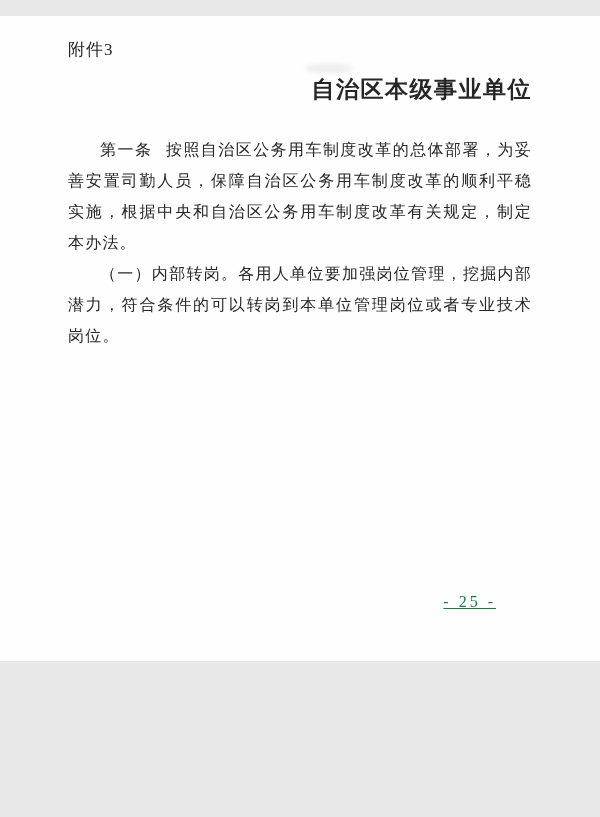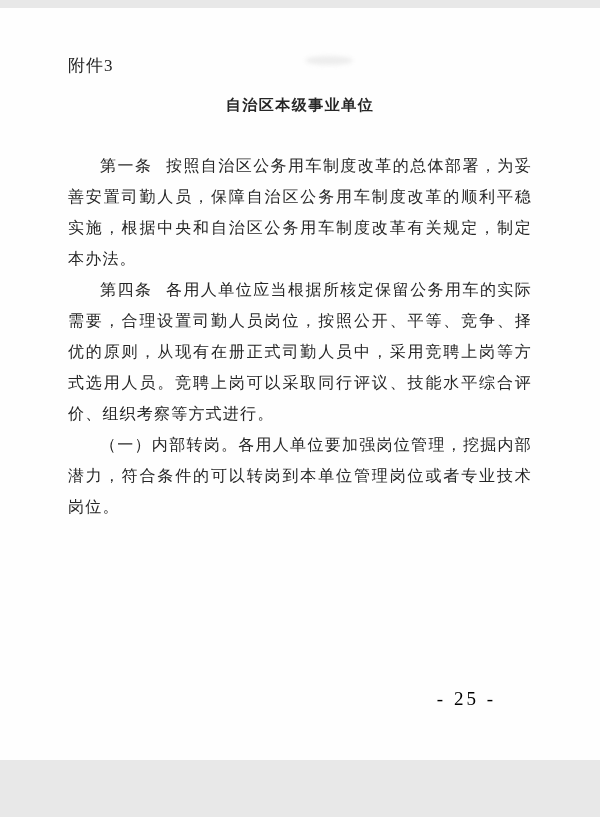--- a/index.html
+++ b/index.html
@@ -3,38 +3,38 @@
 <meta charset="utf-8">
 <style>
   html, body {
     margin: 0;
     padding: 0;
     background: #e8e8e8;
   }
   .page {
     position: relative;
     width: 600px;
-    height: 752px;
-    margin: 8px auto;
+    height: 645px;
+    margin: 16px auto;
     background: #fefefe;
     color: #262626;
     font-family: "Liberation Serif", "DejaVu Serif", serif;
     overflow: hidden;
     box-sizing: border-box;
-    padding: 46px 68px 0 68px;
+    padding: 22px 68px 0 68px;
   }
   .attachment-label {
     font-size: 17px;
     letter-spacing: 1px;
     margin: 0 0 14px 0;
   }
   .doc-title {
-    text-align: center;
+    text-align: right;
     font-weight: bold;
-    font-size: 15px;
+    font-size: 23px;
     line-height: 29px;
     letter-spacing: 1.5px;
     margin: 0 0 30px 0;
   }
   .doc-title .title-line {
     display: block;
   }
   .doc-body {
     font-size: 16px;
     line-height: 31px;
@@ -48,23 +48,24 @@
   .clause-label {
     font-weight: normal;
   }
   .clause-label:not(:empty) {
     margin-right: 0.85em;
   }
   .page-footer {
     position: absolute;
     right: 104px;
     bottom: 50px;
-    font-size: 19px;
+    font-size: 16px;
     letter-spacing: 3px;
-    color: #000000;
+    color: #15803d;
+    text-decoration: underline;
   }
   
   .smudge-top {
     position: absolute;
     left: 305px;
     top: 48px;
     width: 48px;
     height: 9px;
     background: #d9d9d9;
     border-radius: 50%;
@@ -104,23 +105,20 @@
 
   <h1 class="doc-title">
     <span class="title-line">自治区本级事业单位</span>
   </h1>
 
   <div class="doc-body">
     <p class="clause">
       <span class="clause-label">第一条</span><span>按照自治区公务用车制度改革的总体部署，为妥善安置司勤人员，保障自治区公务用车制度改革的顺利平稳实施，根据中央和自治区公务用车制度改革有关规定，制定本办法。</span>
     </p>
     <p class="clause">
-      <span class="clause-label">第四条</span><span>各用人单位应当根据所核定保留公务用车的实际需要，合理设置司勤人员岗位，按照公开、平等、竞争、择优的原则，从现有在册正式司勤人员中，采用竞聘上岗等方式选用人员。竞聘上岗可以采取同行评议、技能水平综合评价、组织考察等方式进行。</span>
-    </p>
-    <p class="clause">
       <span class="clause-label"></span><span>（一）内部转岗。各用人单位要加强岗位管理，挖掘内部潜力，符合条件的可以转岗到本单位管理岗位或者专业技术岗位。</span>
     </p>
   </div>
 
   <div class="page-footer">- 25 -</div>
 
   <div class="smudge-mid"></div>
   <div class="corner-mark"></div>
 
 </div>

